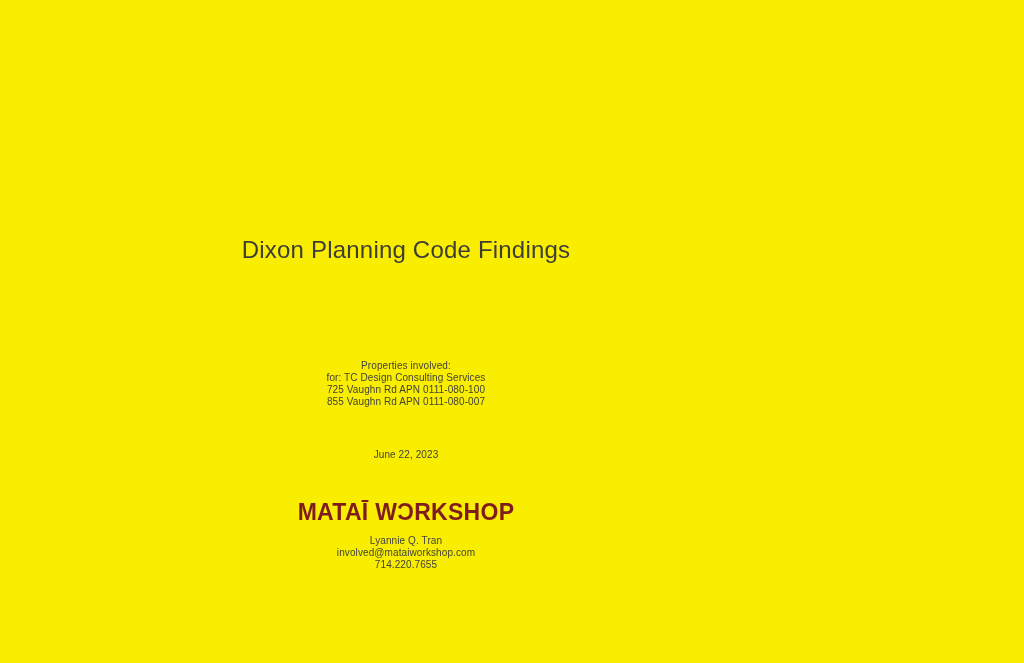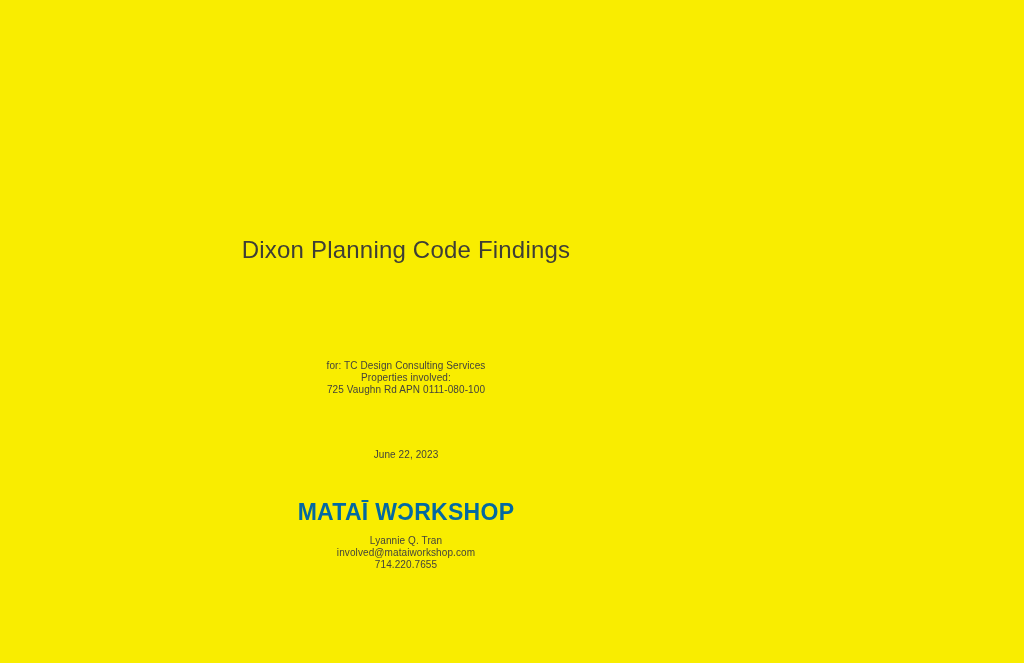--- a/index.html
+++ b/index.html
@@ -36,36 +36,37 @@
     letter-spacing: 0.1px;
   }
   .client-block { top: 360px; }
   .date-line { top: 449px; }
   .logo-wordmark {
     top: 499px;
     font-size: 23px;
     line-height: 26px;
     font-weight: 700;
     letter-spacing: 0.3px;
-    color: #0369a1;
+    color: #7f1d1d;
   }
   .contact-block { top: 535px; }
   .address-block { top: 583px; }
 </style>
 </head>
 <body>
 
 <div class="page">
 
   <div class="block cover-title">Dixon Planning Code Findings</div>
 
   <div class="block small-text client-block">
+    <div>Properties involved:</div>
     <div>for: TC Design Consulting Services</div>
-    <div>Properties involved:</div>
     <div>725 Vaughn Rd APN 0111-080-100</div>
+    <div>855 Vaughn Rd APN 0111-080-007</div>
   </div>
 
   <div class="block small-text date-line">June 22, 2023</div>
 
   <div class="block logo-wordmark">MATAĪ WƆRKSHOP</div>
 
   <div class="block small-text contact-block">
     <div>Lyannie Q. Tran</div>
     <div>involved@mataiworkshop.com</div>
     <div>714.220.7655</div>

